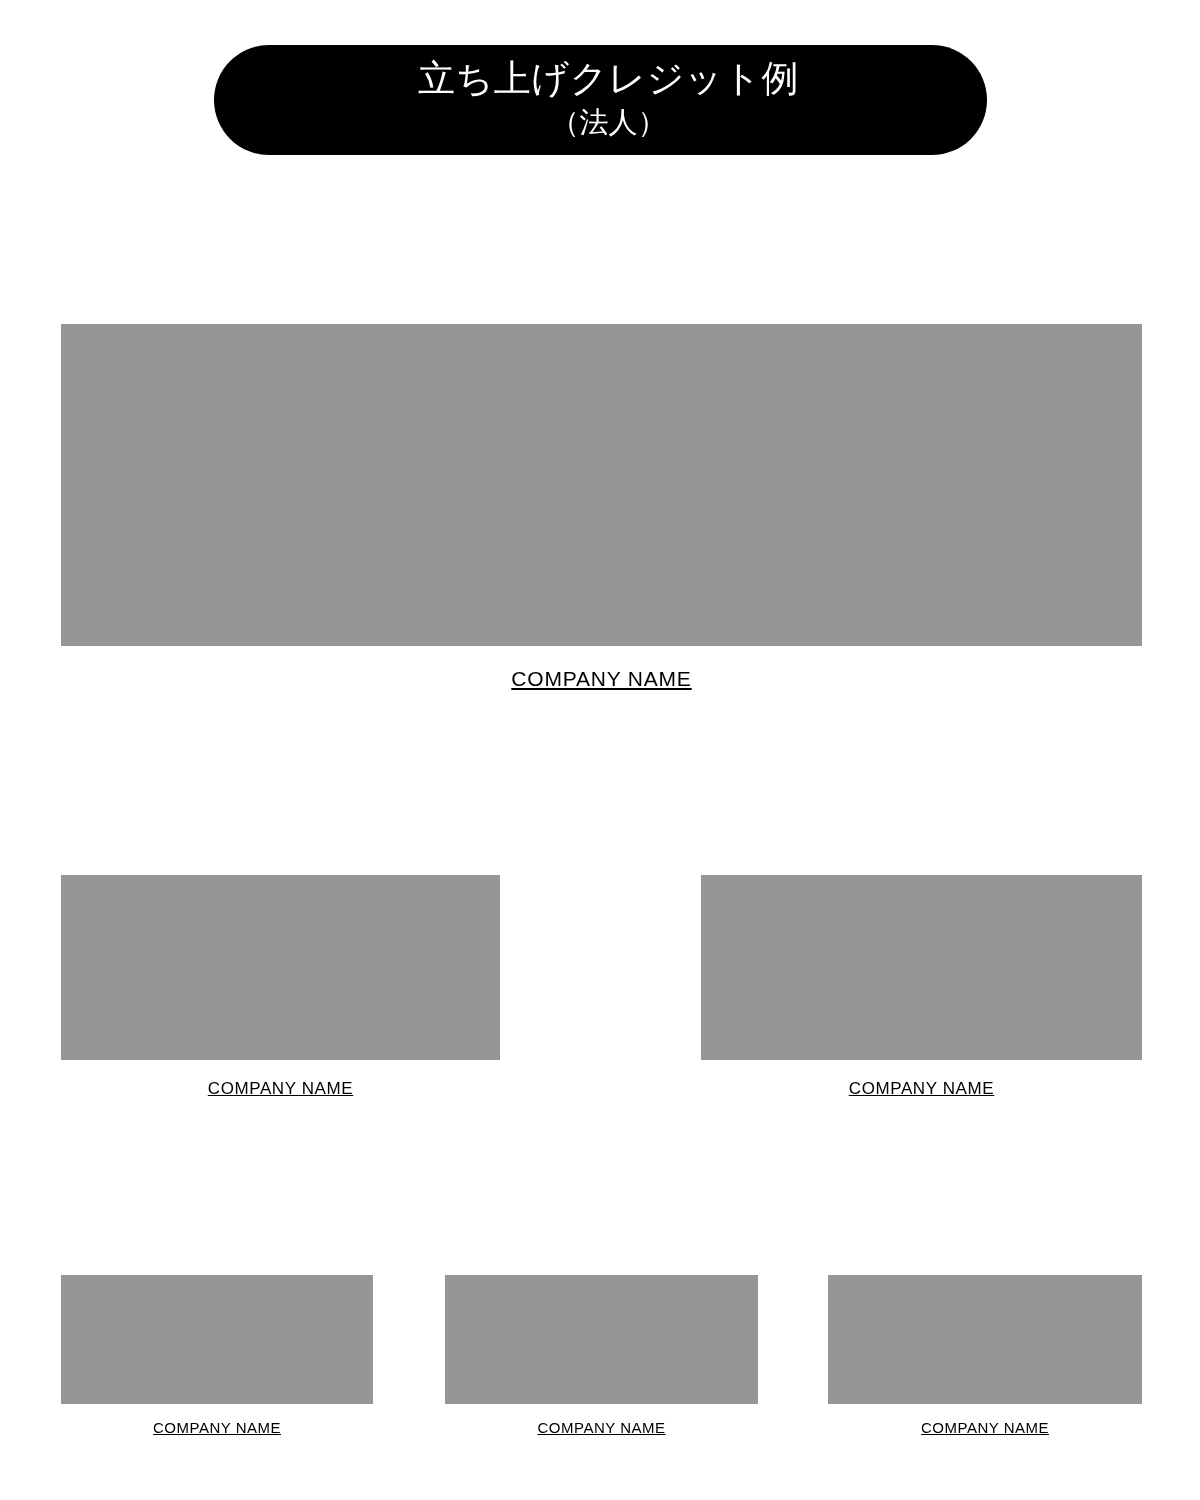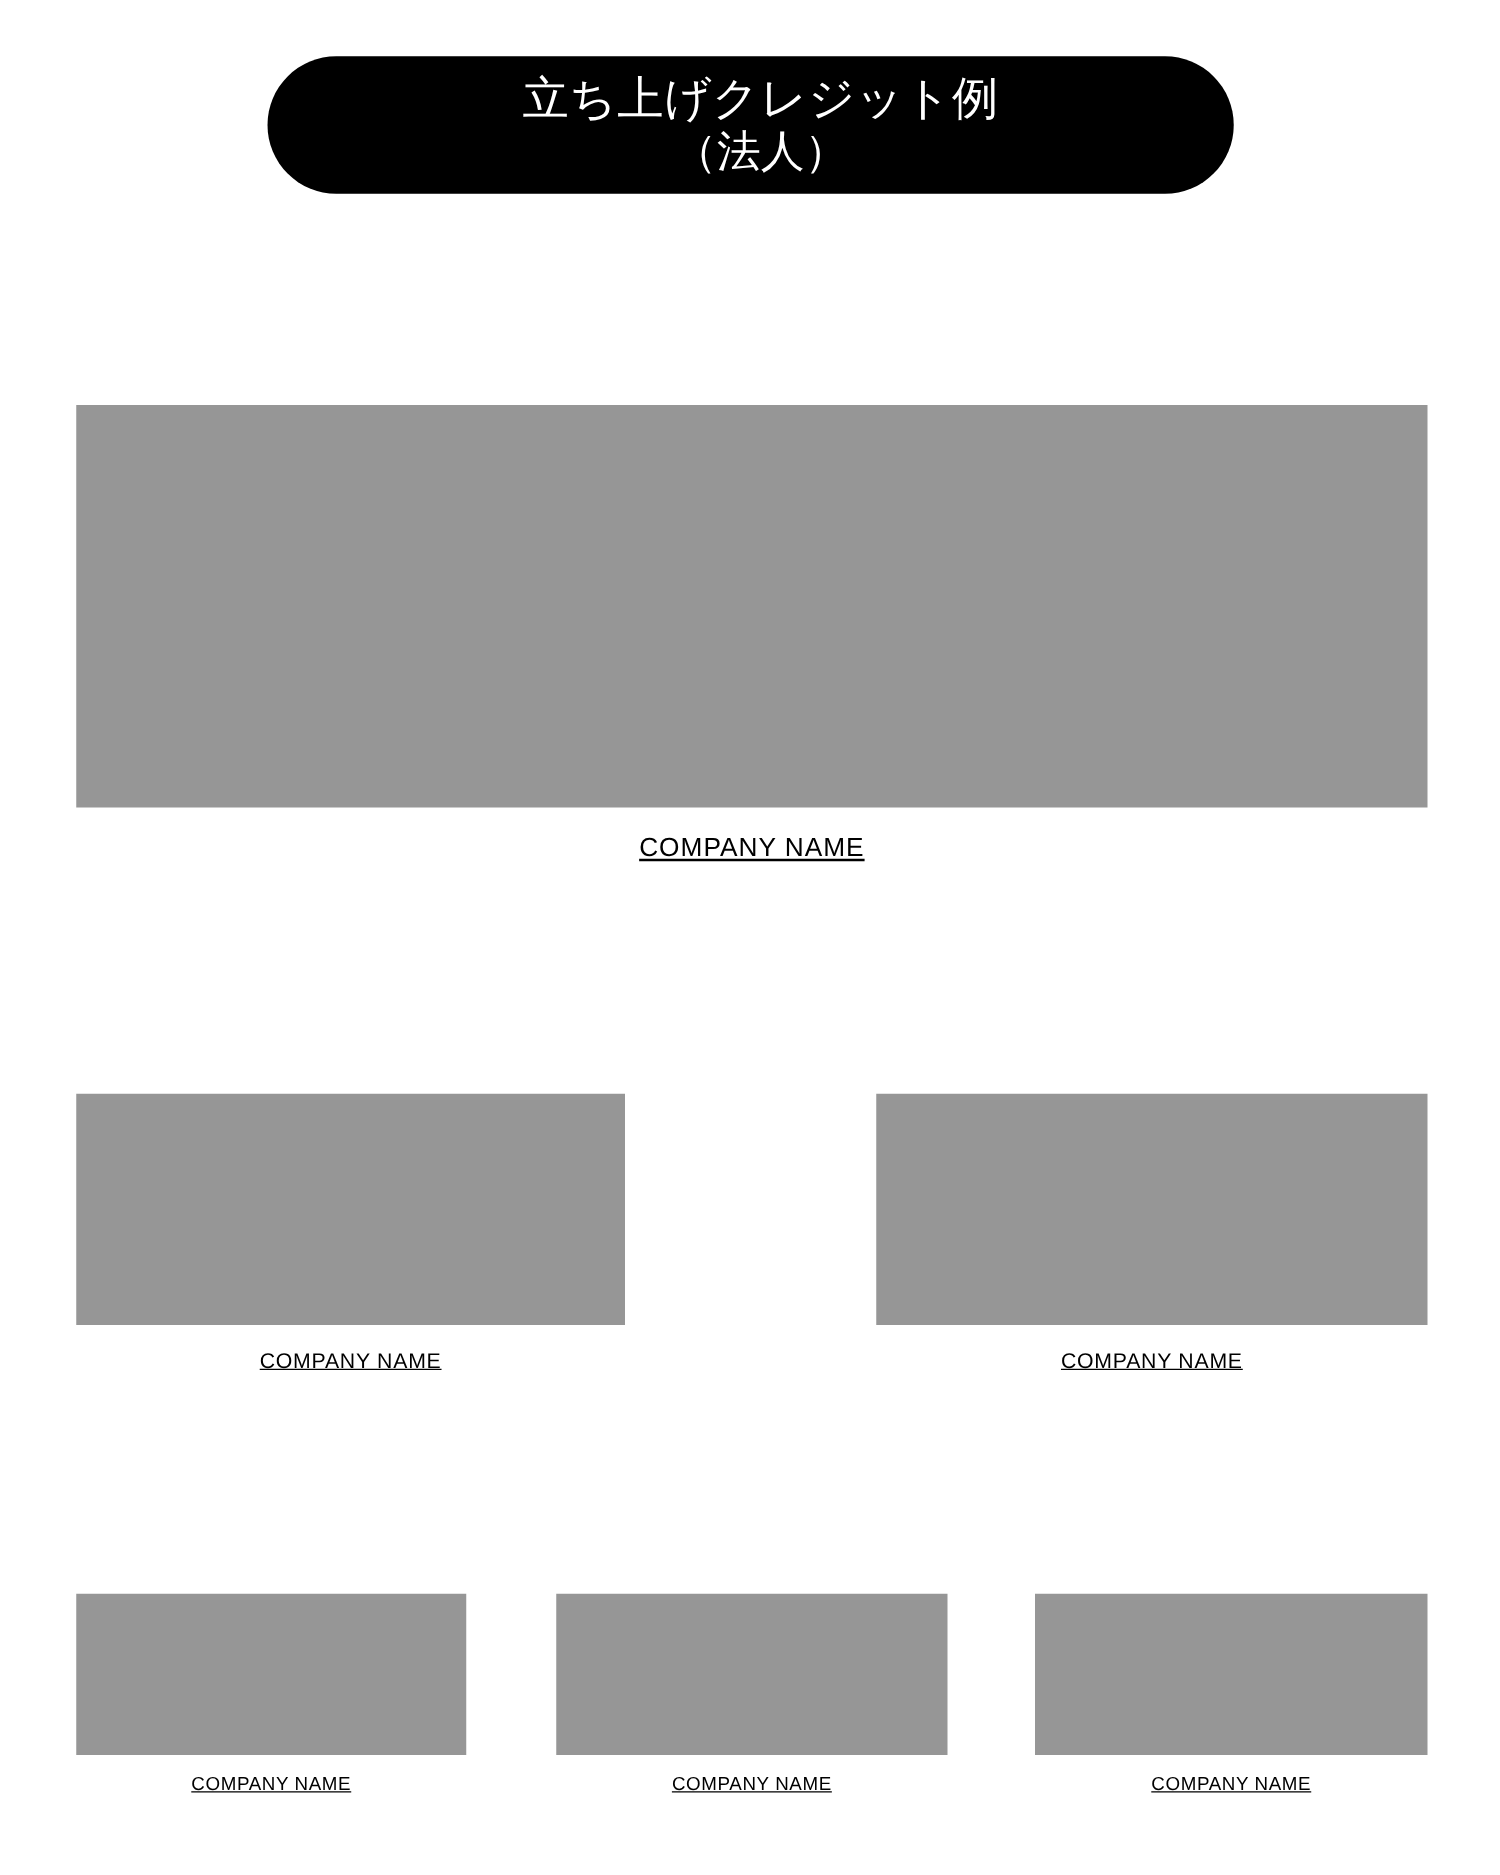--- a/index.html
+++ b/index.html
@@ -46,21 +46,21 @@
     color: #ffffff;
     font-family: "Liberation Sans", "DejaVu Sans", sans-serif;
     font-size: 37px;
     font-weight: 500;
     line-height: 45px;
     letter-spacing: 0.5px;
     white-space: nowrap;
     margin-left: 16px;
   }
   .title-line.sub {
-    font-size: 35px;
+    font-size: 29px;
     line-height: 42px;
     letter-spacing: 0px;
   }
 
   
   .logo-slot {
     position: absolute;
     box-sizing: border-box;
     text-decoration: underline;
   }

